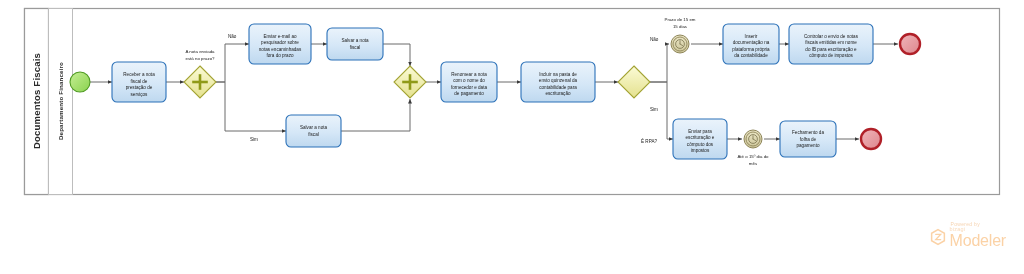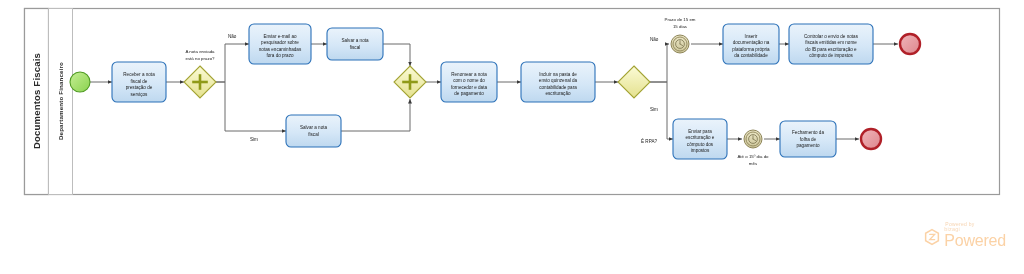--- a/index.html
+++ b/index.html
@@ -366,17 +366,17 @@
 
   <div class="wm">
     <div class="wm-powered">Powered by</div>
     <div class="wm-row">
       <svg width="18" height="18" viewBox="0 0 24 24">
         <path d="M12 2.2 L20.5 7 L20.5 17 L12 21.8 L3.5 17 L3.5 7 Z" fill="none" stroke="#fbd2a6" stroke-width="2"></path>
         <path d="M9 8.5 L15.5 8.5 L9 15.5 L15.5 15.5" fill="none" stroke="#fbd2a6" stroke-width="1.8" stroke-linecap="round"></path>
       </svg>
       <div class="wm-brandcol">
         <div class="wm-bizagi">bizagi</div>
-        <div class="wm-modeler">Powered</div>
+        <div class="wm-modeler">Modeler</div>
       </div>
     </div>
   </div>
 </div>
 
 </body></html>

